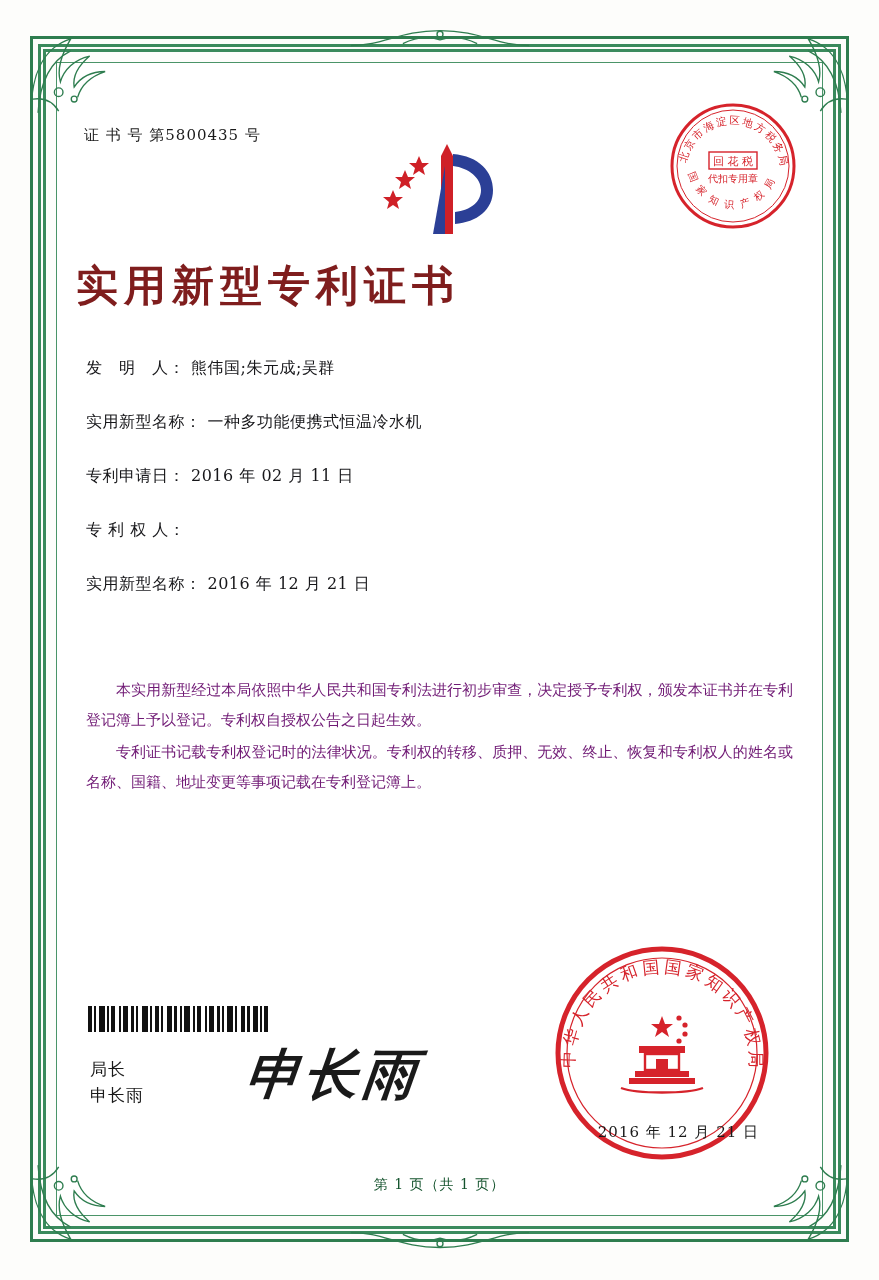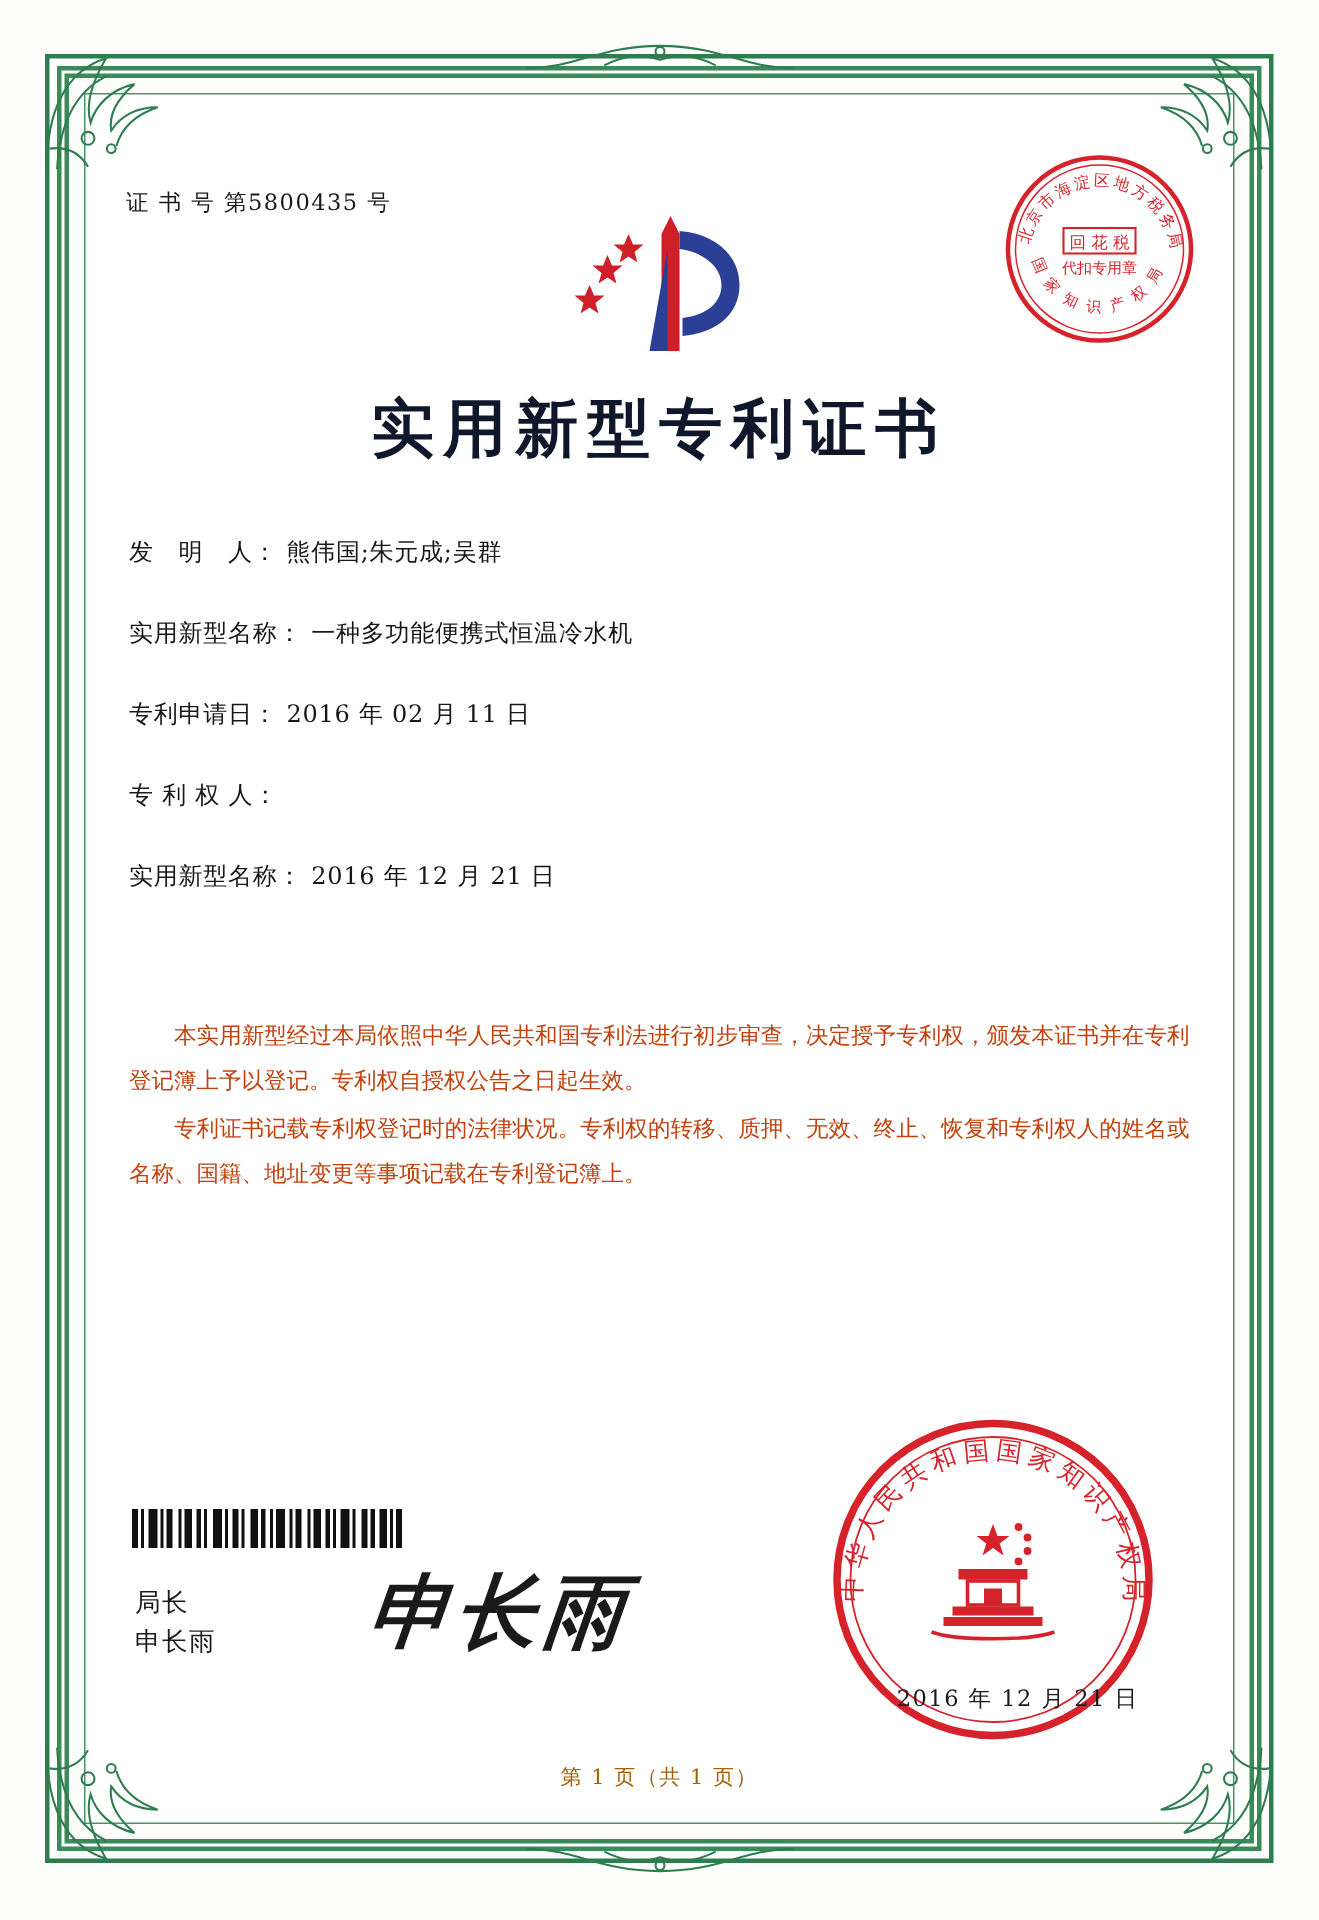--- a/index.html
+++ b/index.html
@@ -115,26 +115,25 @@
     width: 132px;
     height: 132px;
   }
   .seal-top svg { width:100%; height:100%; display:block; }
 
   .main-title {
     position: absolute;
     left: 0;
     right: 0;
     top: 168px;
-    text-align: center;
     font-family: "DejaVu Serif", "Liberation Serif", serif;
     font-weight: bold;
     font-size: 42px;
     letter-spacing: 6px;
-    color: #0f172a;
+    color: #7f1d1d;
   }
 
   
   .fields {
     position: absolute;
     left: 10px;
     right: 10px;
     top: 268px;
   }
   .field-row {
@@ -156,21 +155,21 @@
 
   
   .paragraphs {
     position: absolute;
     left: 10px;
     right: 10px;
     top: 585px;
     font-family: "DejaVu Serif", "Liberation Serif", serif;
     font-size: 15px;
     line-height: 30px;
-    color: #c2410c;
+    color: #701a75;
     text-align: justify;
   }
   .paragraphs p {
     margin: 0 0 2px 0;
     text-indent: 2em;
   }
 
   
   .barcode {
     position: absolute;
@@ -233,21 +232,21 @@
   }
 
   .page-footer {
     position: absolute;
     left: 0; right: 0;
     bottom: 6px;
     text-align: center;
     font-family: "DejaVu Serif", "Liberation Serif", serif;
     font-size: 14px;
     letter-spacing: 1px;
-    color: #a16207;
+    color: #14532d;
   }
 </style>
 </head>
 <body>
 
 <div class="page">
 
   <div class="frame-outer"></div>
   <div class="frame-mid"></div>
   <div class="frame-inner"></div>

